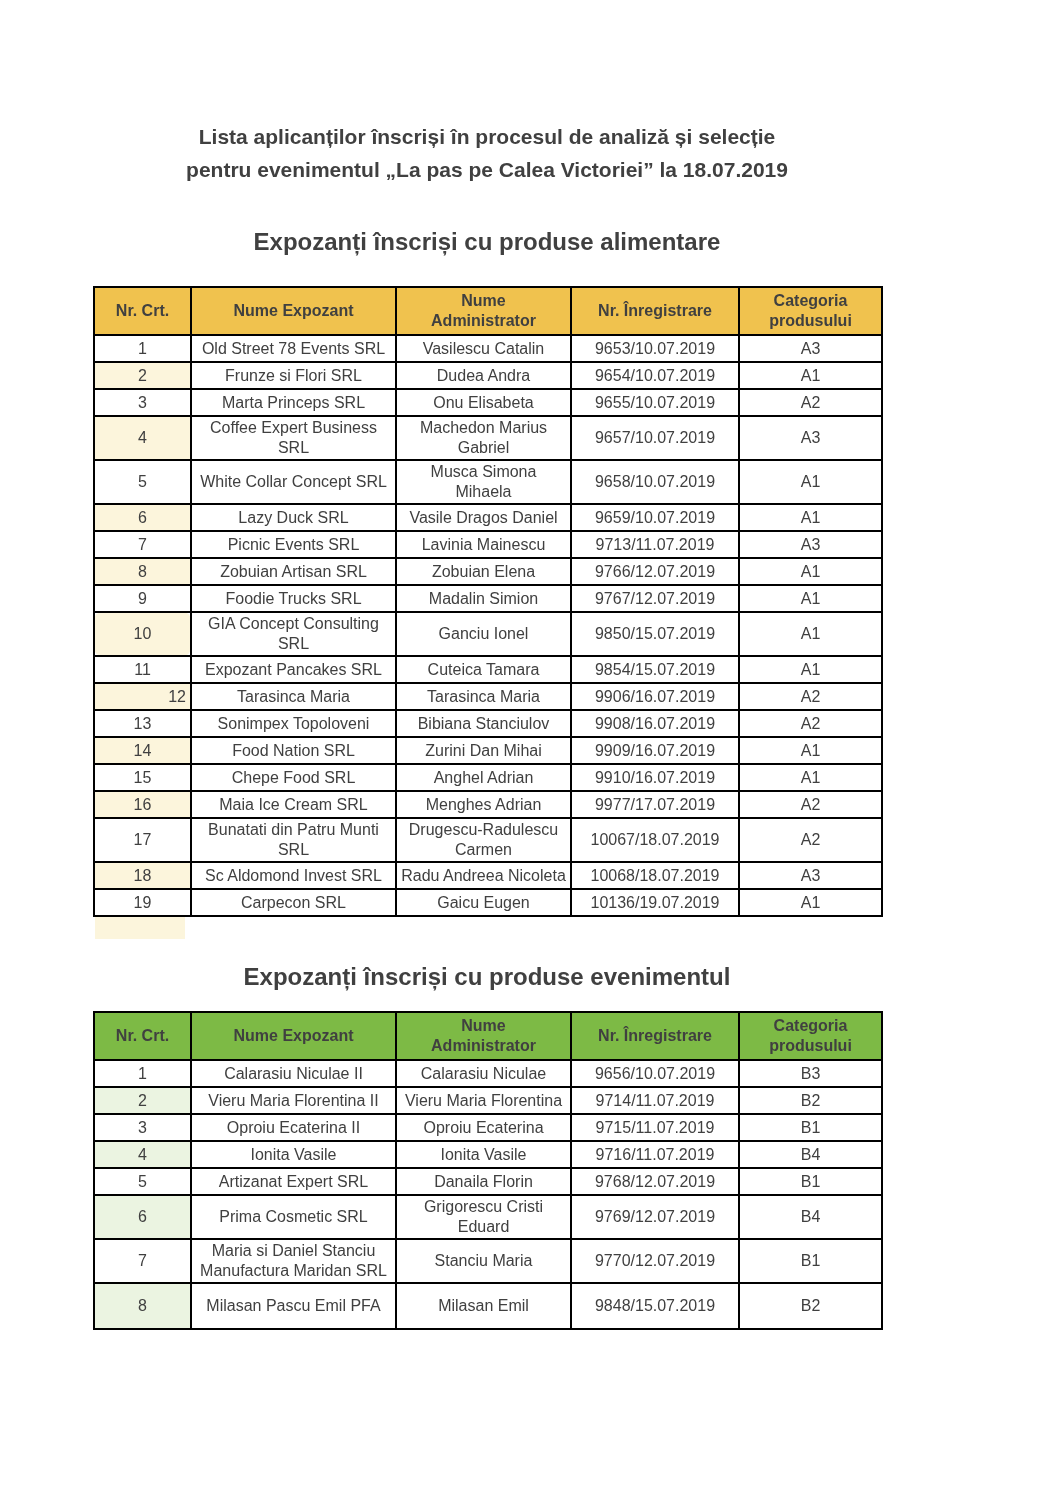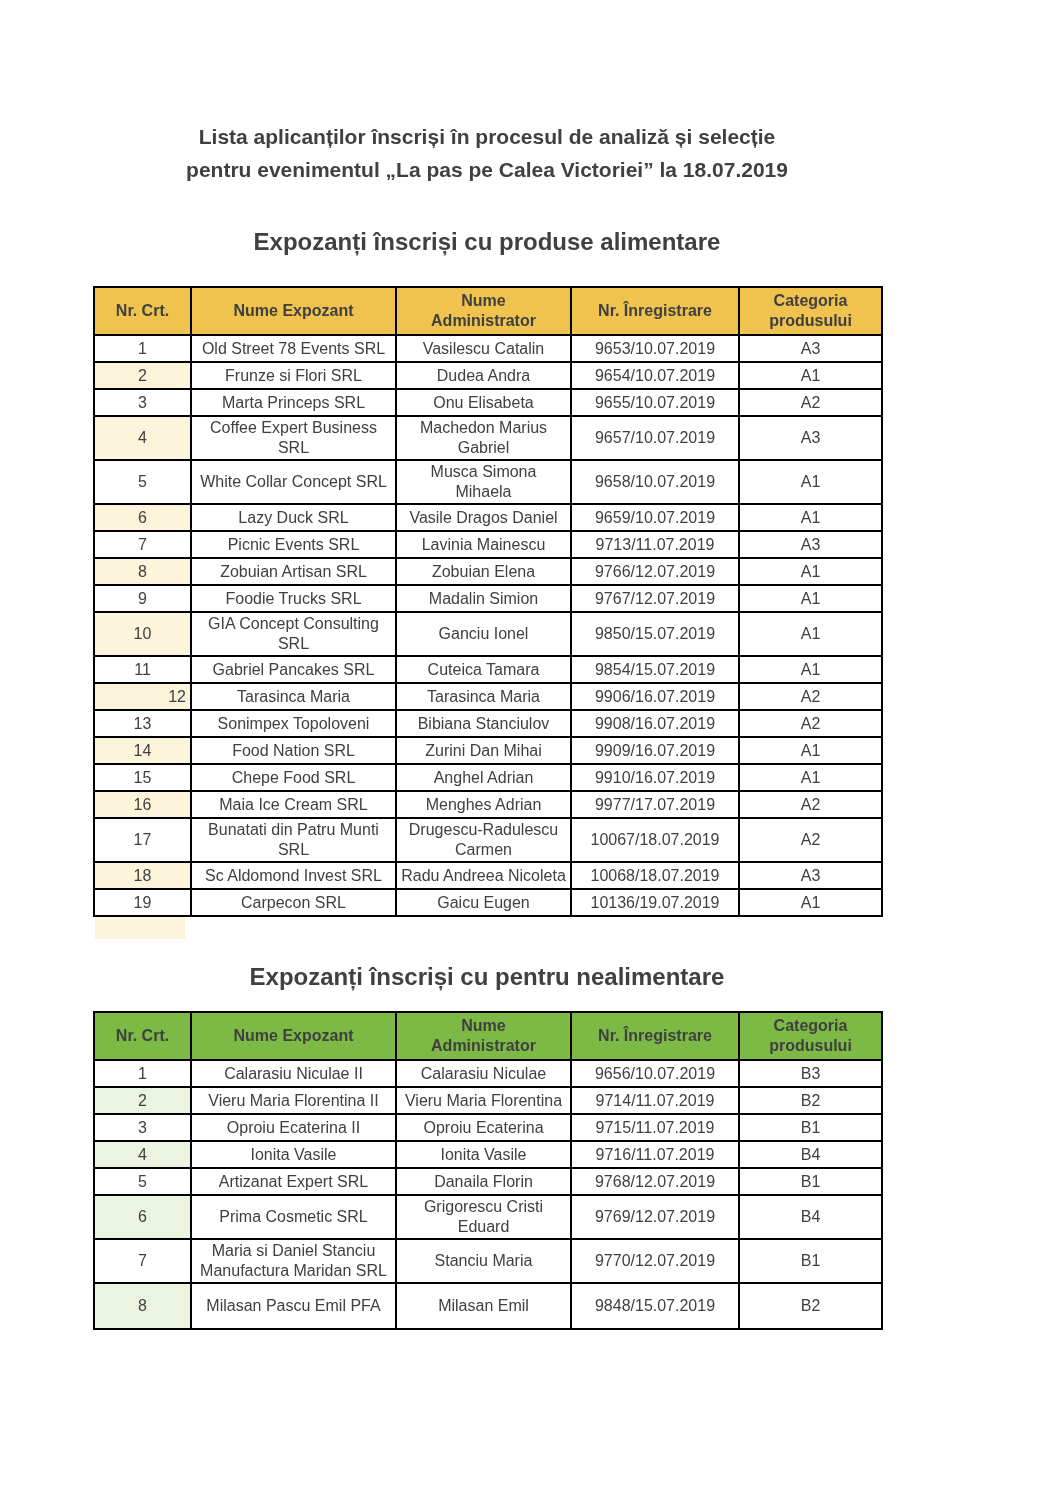--- a/index.html
+++ b/index.html
@@ -168,21 +168,21 @@
           </tr>
           <tr>
             <td class="col-0" style="background: rgb(252, 245, 220); border-radius: 8px;">10</td>
             <td class="col-1">GIA Concept Consulting SRL</td>
             <td class="col-2">Ganciu Ionel</td>
             <td class="col-3">9850/15.07.2019</td>
             <td class="col-4">A1</td>
           </tr>
           <tr>
             <td class="col-0">11</td>
-            <td class="col-1">Gabriel Pancakes SRL</td>
+            <td class="col-1">Expozant Pancakes SRL</td>
             <td class="col-2">Cuteica Tamara</td>
             <td class="col-3">9854/15.07.2019</td>
             <td class="col-4">A1</td>
           </tr>
           <tr>
             <td class="col-0" style="background: rgb(252, 245, 220); text-align: right;">12</td>
             <td class="col-1">Tarasinca Maria</td>
             <td class="col-2">Tarasinca Maria</td>
             <td class="col-3">9906/16.07.2019</td>
             <td class="col-4">A2</td>
@@ -234,21 +234,21 @@
             <td class="col-1">Carpecon SRL</td>
             <td class="col-2">Gaicu Eugen</td>
             <td class="col-3">10136/19.07.2019</td>
             <td class="col-4">A1</td>
           </tr>
         </tbody>
     </table>
 
     <div class="trailing-cell" style="background: rgb(252, 245, 220);"></div>
 
-    <h2 class="section-title second">Expozanți înscriși cu pentru nealimentare</h2>
+    <h2 class="section-title second">Expozanți înscriși cu produse evenimentul</h2>
 
     <table class="roster table-green">
       <colgroup>
         <col style="width:97px">
           <col style="width:205px">
           <col style="width:175px">
           <col style="width:168px">
           <col style="width:143px">
       </colgroup>
       <thead>

